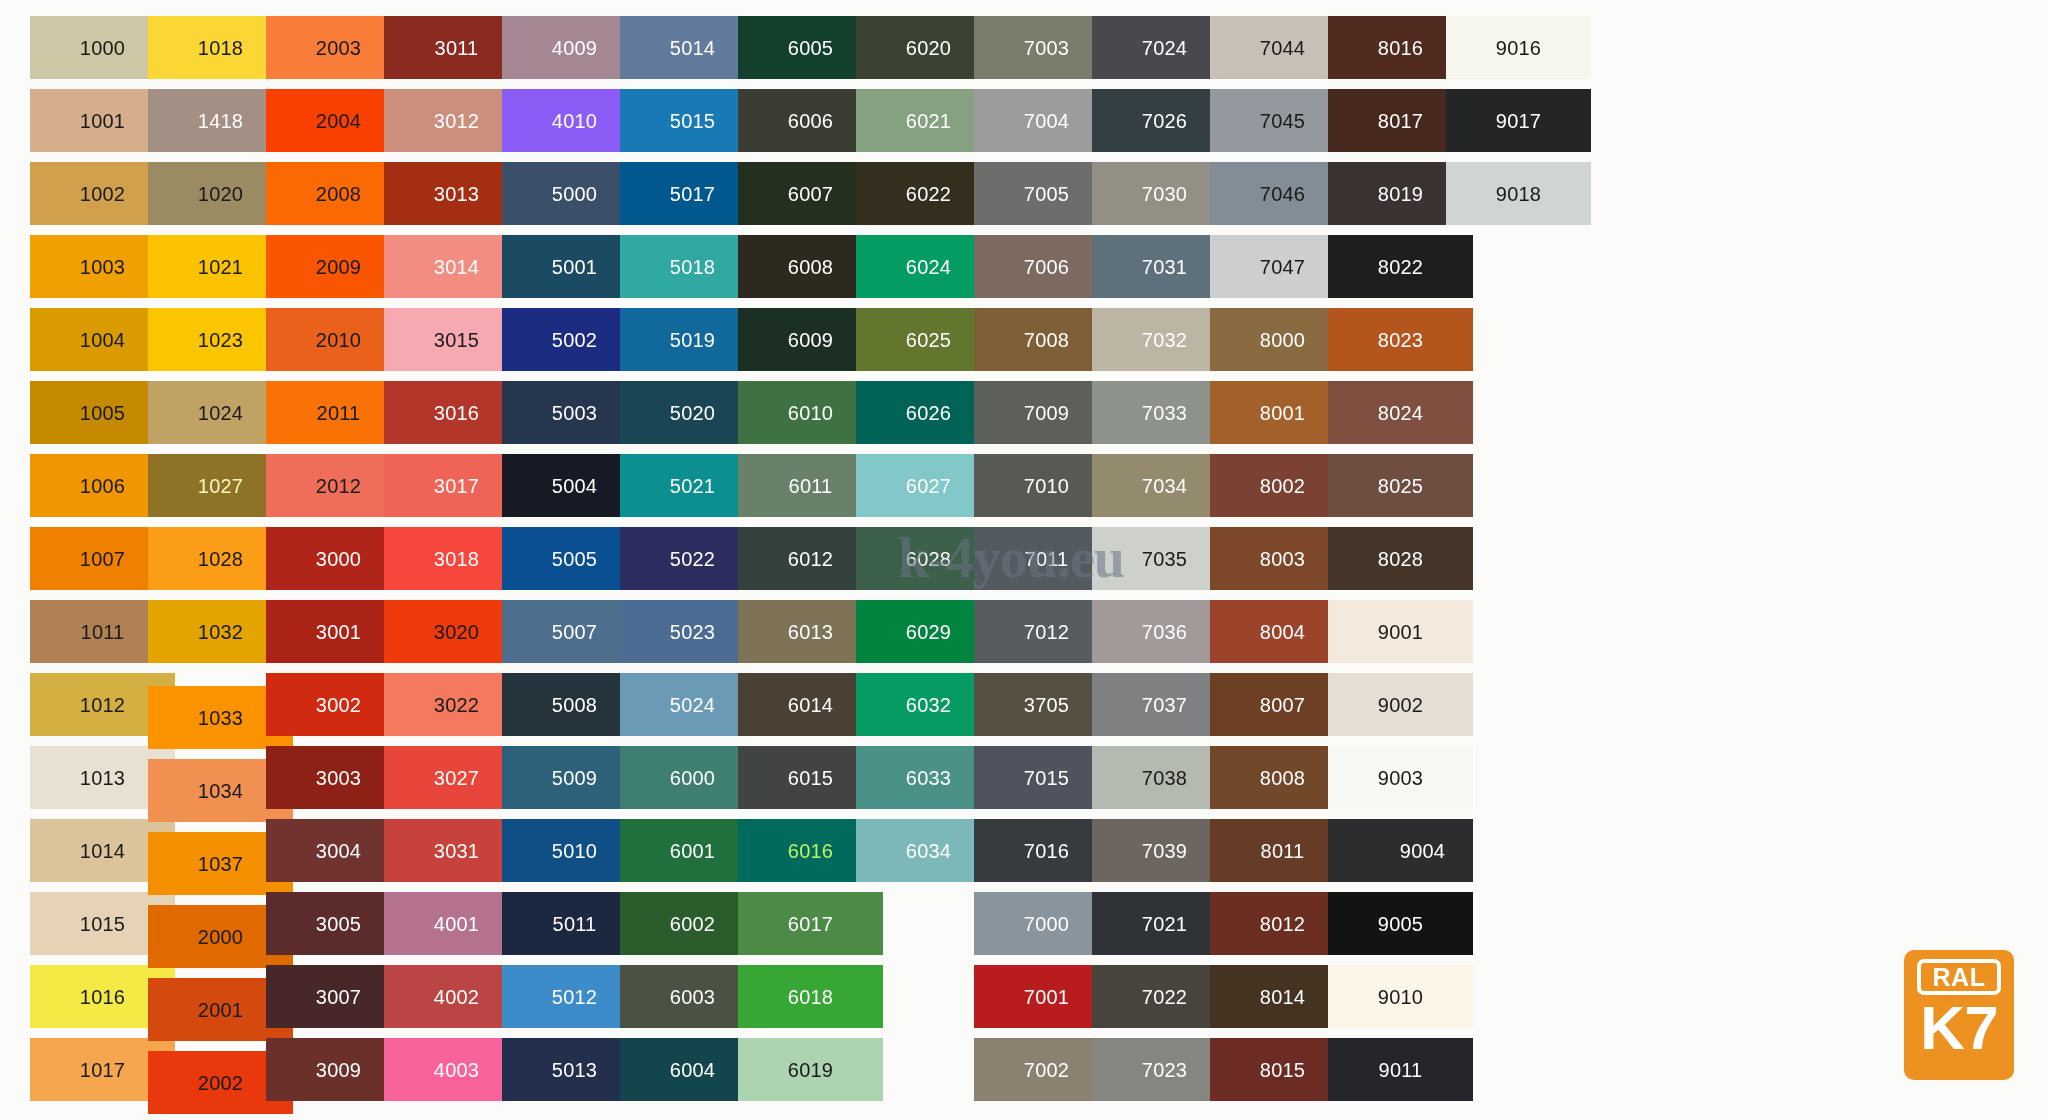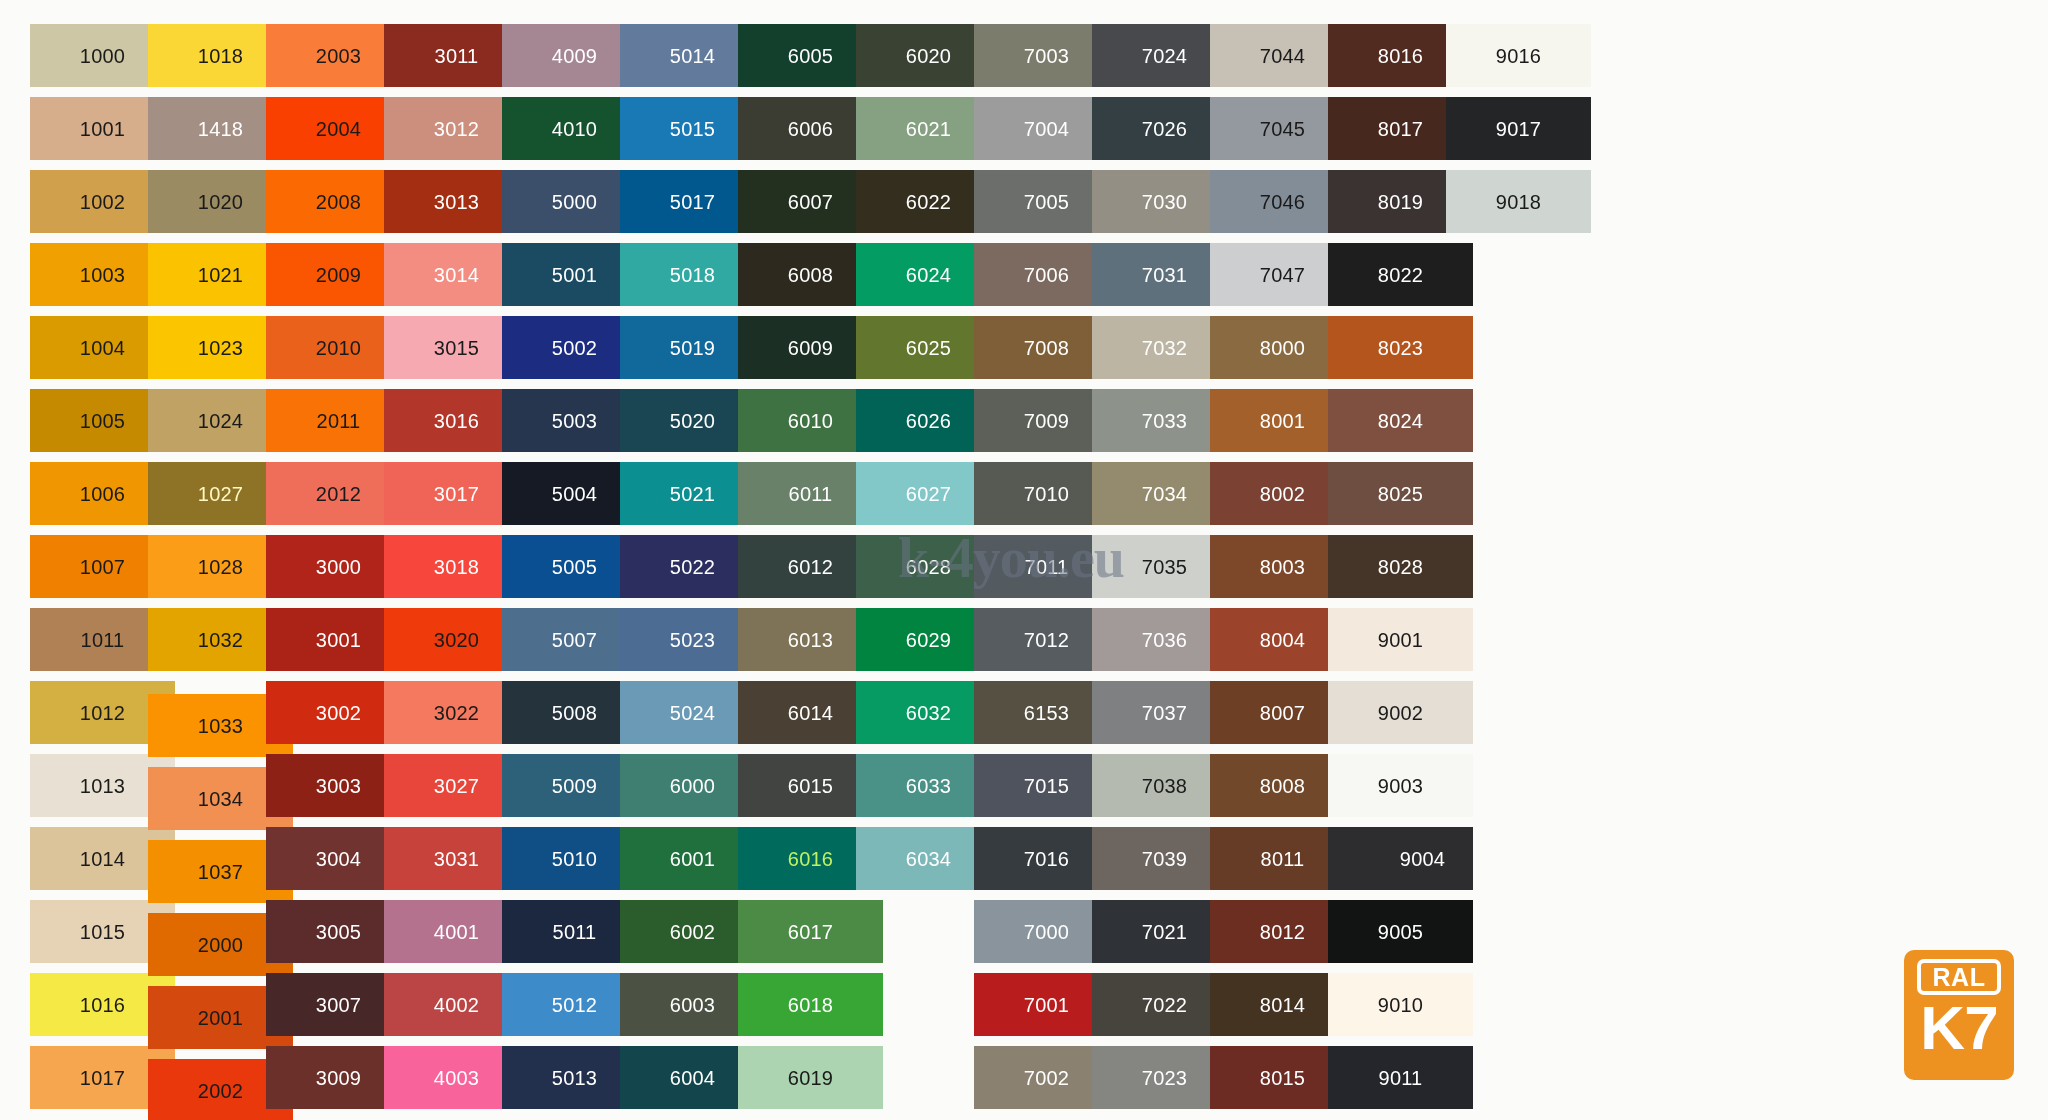--- a/index.html
+++ b/index.html
@@ -11,21 +11,21 @@
     position:relative;
   }
   #chart{
     position:absolute;
     left:0;top:0;
     width:2048px;height:1120px;
     background:#fbfbf9;
   }
   .col{
     position:absolute;
-    top:24px;
+    top:16px;
     width:145px;
   }
   .swatch{
     position:relative;
     width:145px;
     height:63px;
     margin-bottom:10px;
     box-sizing:border-box;
     display:flex;
     align-items:center;
@@ -287,21 +287,21 @@
           <span class="lbl" style="color: rgb(255, 255, 255);">4002</span>
         </div>
         <div class="swatch" style="background: rgb(247, 99, 154);">
           <span class="lbl" style="color: rgb(255, 255, 255);">4003</span>
         </div>
       </div>
       <div class="col" style="left: 502px;">
         <div class="swatch" style="background: rgb(164, 135, 147);">
           <span class="lbl" style="color: rgb(255, 255, 255);">4009</span>
         </div>
-        <div class="swatch" style="background: #14532d;">
+        <div class="swatch" style="background: #8b5cf6;">
           <span class="lbl" style="color: rgb(255, 255, 255);">4010</span>
         </div>
         <div class="swatch" style="background: rgb(60, 79, 106);">
           <span class="lbl" style="color: rgb(255, 255, 255);">5000</span>
         </div>
         <div class="swatch" style="background: rgb(27, 75, 99);">
           <span class="lbl" style="color: rgb(255, 255, 255);">5001</span>
         </div>
         <div class="swatch" style="background: rgb(28, 44, 128);">
           <span class="lbl" style="color: rgb(255, 255, 255);">5002</span>
@@ -491,21 +491,21 @@
         <div class="swatch" style="background: rgb(87, 90, 83);">
           <span class="lbl" style="color: rgb(255, 255, 255);">7010</span>
         </div>
         <div class="swatch" style="background: rgb(83, 90, 96);">
           <span class="lbl" style="color: rgb(255, 255, 255);">7011</span>
         </div>
         <div class="swatch" style="background: rgb(86, 92, 96);">
           <span class="lbl" style="color: rgb(255, 255, 255);">7012</span>
         </div>
         <div class="swatch" style="background: rgb(86, 80, 67);">
-          <span class="lbl" style="color: rgb(255, 255, 255);">6153</span>
+          <span class="lbl" style="color: rgb(255, 255, 255);">3705</span>
         </div>
         <div class="swatch" style="background: rgb(79, 83, 94);">
           <span class="lbl" style="color: rgb(255, 255, 255);">7015</span>
         </div>
         <div class="swatch" style="background: rgb(53, 59, 63);">
           <span class="lbl" style="color: rgb(255, 255, 255);">7016</span>
         </div>
         <div class="swatch" style="background: rgb(138, 148, 156);">
           <span class="lbl" style="color: rgb(255, 255, 255);">7000</span>
         </div>

